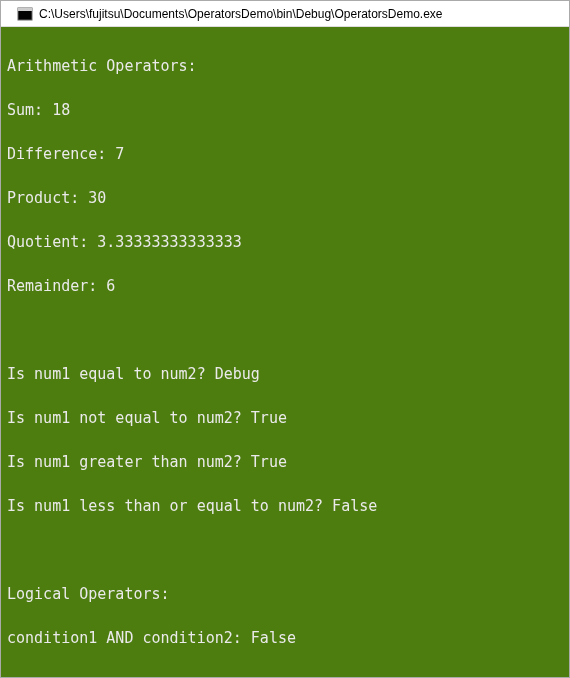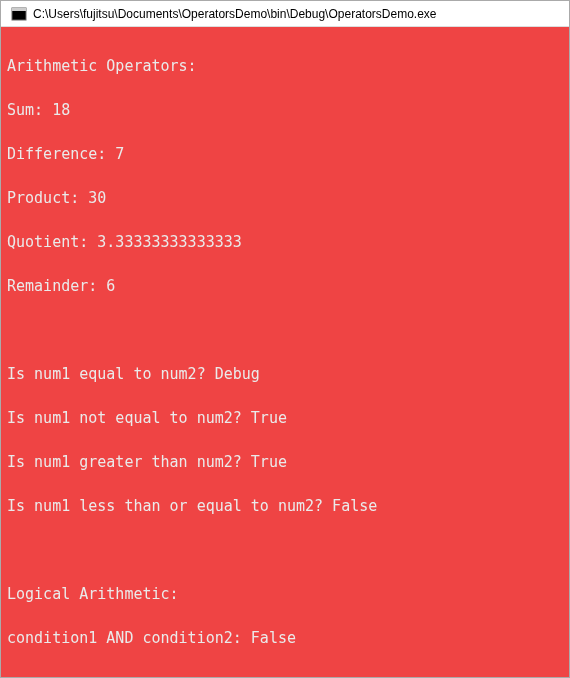--- a/index.html
+++ b/index.html
@@ -15,21 +15,21 @@
       height: 100%;
       display: flex;
       flex-direction: column;
       border: 1px solid #aaa;
     }
     .titlebar {
       height: 26px;
       background: #fff;
       display: flex;
       align-items: center;
-      padding-left: 10px;
+      padding-left: 16px;
       border-bottom: 1px solid #ddd;
     }
     .titlebar-icon {
       width: 16px;
       height: 16px;
       margin-right: 6px;
       display: flex;
       align-items: center;
       justify-content: center;
       flex-shrink: 0;
@@ -37,21 +37,21 @@
     .titlebar-icon svg { display: block; }
     .titlebar-text {
       font-size: 12px;
       color: #000;
       white-space: nowrap;
       overflow: hidden;
       text-overflow: ellipsis;
     }
     .console {
       flex: 1;
-      background: #ef4444;
+      background: #4d7c0f;
       color: #eaeaea;
       font-family: Consolas, "Lucida Console", monospace;
       font-size: 15px;
       line-height: 22px;
       padding: 6px 6px;
       white-space: pre;
       overflow: hidden;
     }
     .blank { height: 22px; }
   </style>
@@ -74,21 +74,21 @@
 <div>Difference: 7</div>
 <div>Product: 30</div>
 <div>Quotient: 3.33333333333333</div>
 <div>Remainder: 6</div>
 <div class="blank"></div>
 <div>Is num1 equal to num2? Debug</div>
 <div>Is num1 not equal to num2? True</div>
 <div>Is num1 greater than num2? True</div>
 <div>Is num1 less than or equal to num2? False</div>
 <div class="blank"></div>
-<div>Logical Arithmetic:</div>
+<div>Logical Operators:</div>
 <div>condition1 AND condition2: False</div>
 
 
 
 
 
 
 
 
 

